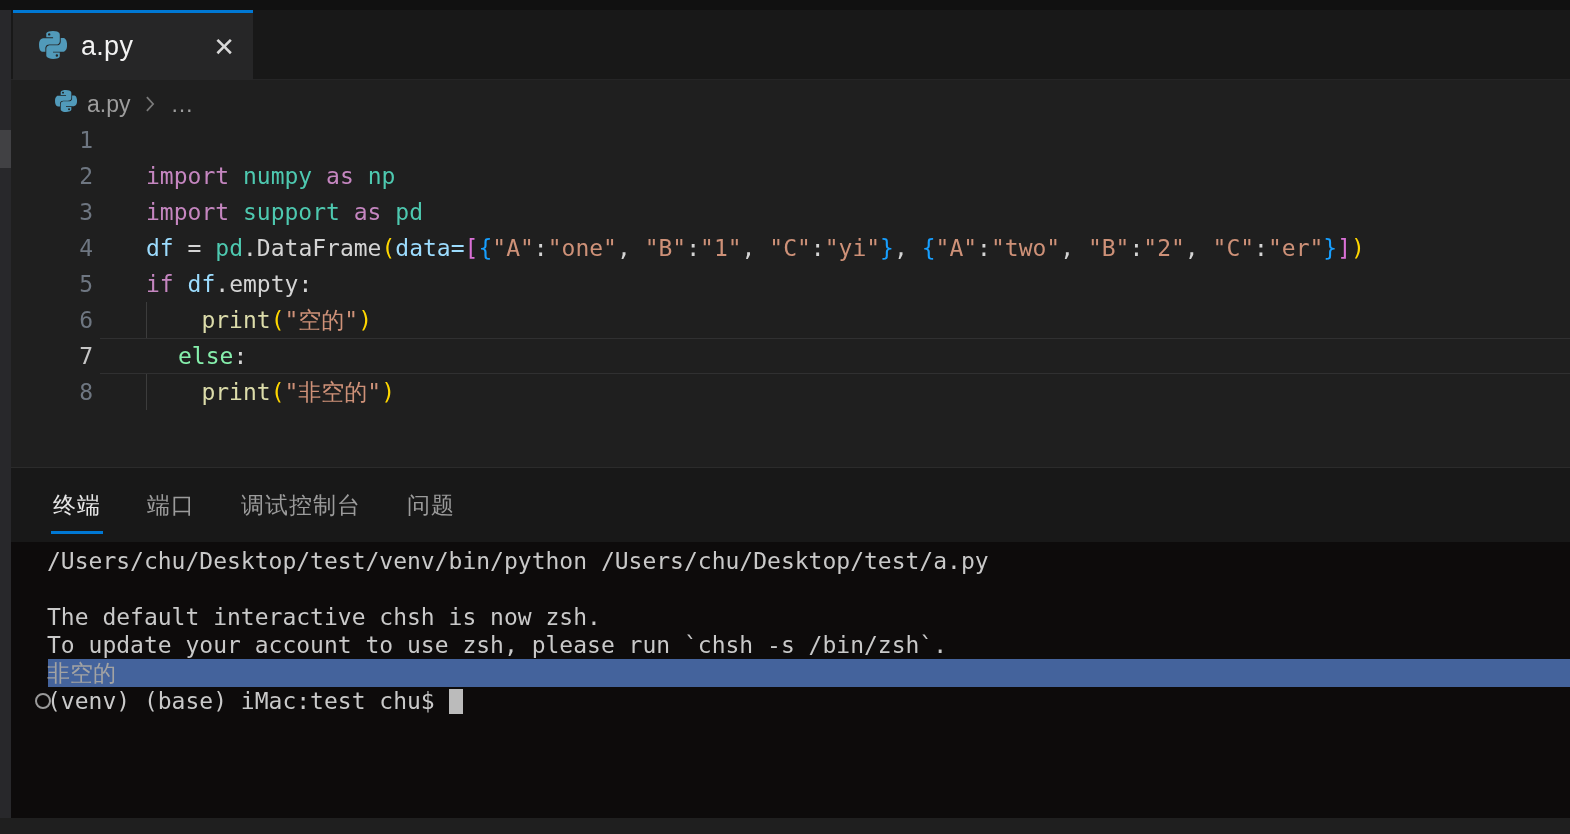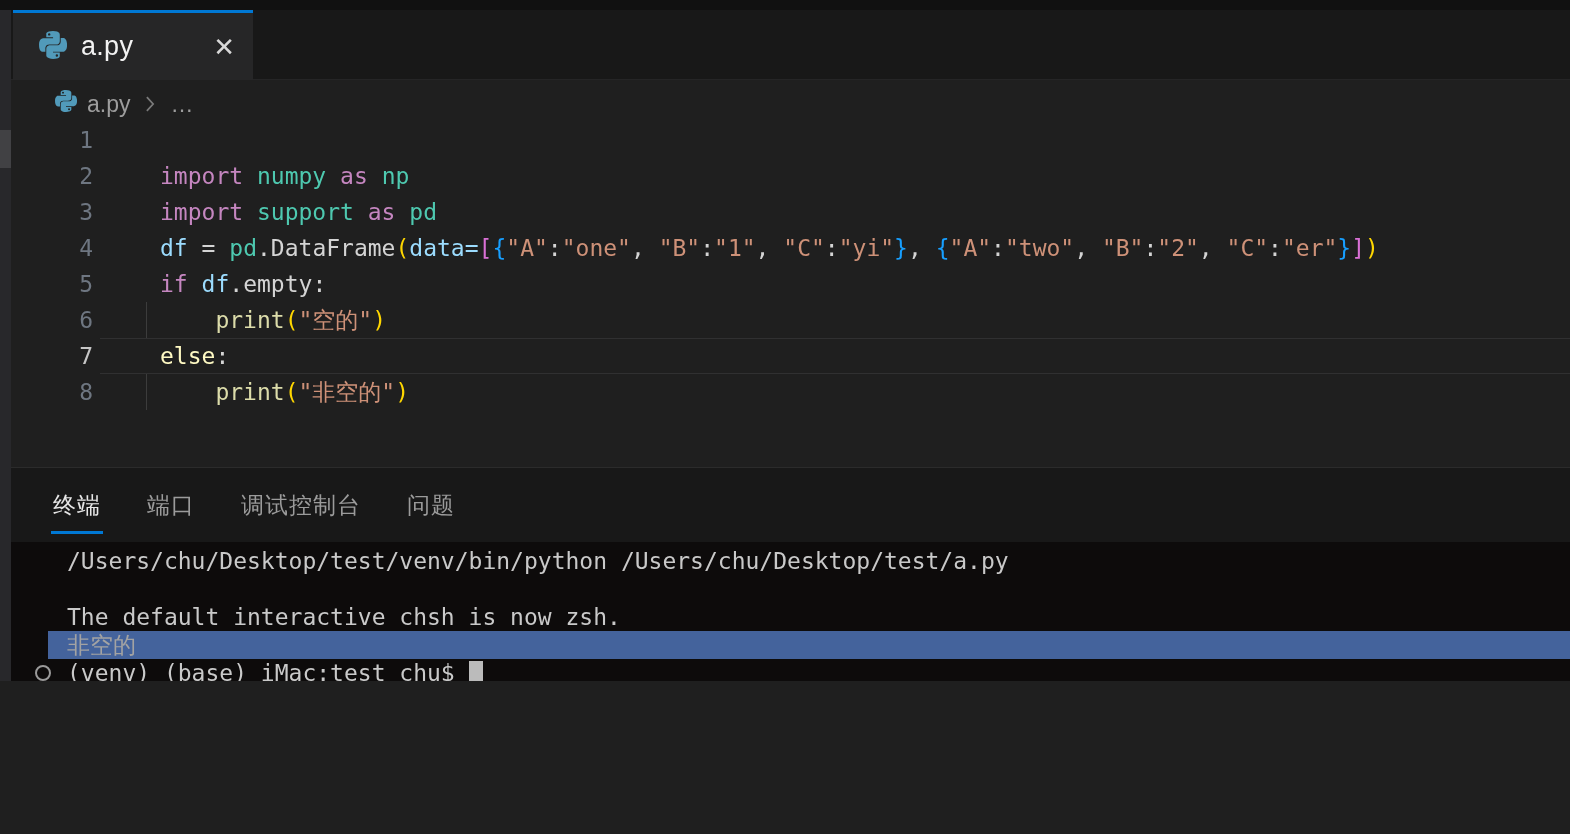--- a/index.html
+++ b/index.html
@@ -1,16 +1,16 @@
 <!DOCTYPE html>
 <html><head>
 <meta charset="utf-8">
 <style>
   html,body{margin:0;padding:0;background:#1f1f1f;}
-  #root{position:relative;width:1570px;height:681px;overflow:hidden;
+  #root{position:relative;width:1570px;height:818px;overflow:hidden;
         font-family:"Liberation Sans",sans-serif;background:var(--editor-bg,#1f1f1f);}
   
   .top-strip{position:absolute;left:0;top:0;width:100%;height:10px;background:#111111;}
   
   .left-strip{position:absolute;left:0;top:10px;width:11px;bottom:0;background:#28282b;z-index:6;}
   .left-strip .block{position:absolute;left:0;top:120px;width:11px;height:38px;background:#414144;}
   
   .tabbar{position:absolute;left:11px;top:10px;right:0;height:70px;background:var(--tabbar-bg,#181818);
           border-bottom:1px solid #252526;box-sizing:border-box;}
   .tab{position:absolute;left:2px;top:0;width:240px;height:70px;background:#262627;
@@ -22,37 +22,37 @@
   
   .breadcrumb{position:absolute;left:11px;top:84px;right:0;height:40px;display:flex;
               align-items:center;padding-left:44px;gap:10px;color:#9d9d9d;font-size:23px;}
   .crumb-sep{color:#7a7a7a;display:flex;align-items:center;}
   
   .code{position:absolute;left:11px;top:122px;right:0;height:300px;
         font-family:"DejaVu Sans Mono","Liberation Mono",monospace;font-size:23px;}
   .crow{position:relative;height:36px;line-height:36px;}
   .crow .ln{position:absolute;left:0;top:0;width:82px;text-align:right;color:#6e7681;}
   .crow.current .ln{color:#c6c6c6;}
-  .crow .ct{position:absolute;left:149px;top:0;white-space:pre;}
+  .crow .ct{position:absolute;left:135px;top:0;white-space:pre;}
   .crow.current::before{content:"";position:absolute;left:89px;right:0;top:0;bottom:0;
         border-top:1px solid #303031;border-bottom:1px solid #303031;pointer-events:none;}
   .crow .guide{position:absolute;left:135px;top:0;bottom:0;width:1px;background:#3c3c3c;}
   
   .panel-border{position:absolute;left:11px;top:467px;right:0;height:1px;background:#2b2b2b;}
   .panel-tabs{position:absolute;left:11px;top:468px;right:0;height:74px;background:var(--tabbar-bg,#181818);
               display:flex;align-items:center;padding-left:42px;gap:46px;font-size:23px;}
   .ptab{color:#9b9b9b;cursor:pointer;position:relative;letter-spacing:1px;}
   .ptab.active{color:#e7e7e7;}
   .ptab.active::after{content:"";position:absolute;left:-2px;right:-2px;bottom:-13px;height:3px;
               background:var(--accent-blue,#0078d4);}
   
   .terminal{position:absolute;left:11px;top:542px;right:0;bottom:0;background:var(--terminal-bg,#0d0b0b);
             font-family:"DejaVu Sans Mono","Liberation Mono",monospace;font-size:23px;color:#c9c9c9;
             padding-top:5px;cursor:text;}
-  .trow{position:relative;height:28px;line-height:28px;padding-left:56px;}
+  .trow{position:relative;height:28px;line-height:28px;padding-left:36px;}
   .trow .sel{position:absolute;left:37px;right:0;top:0;bottom:0;background:var(--selection-blue,#44639c);}
   .trow .txt{position:relative;white-space:pre;}
   .trow.selected .txt{color:#a3a3a3;}
   .dec{position:absolute;top:50%;transform:translateY(-50%);border-radius:50%;}
   .dec.filled{left:22px;width:17px;height:17px;background:var(--decoration-filled,#3f87c6);}
   .dec.hollow{left:24px;width:12px;height:12px;border:2.5px solid #9a9a9a;background:transparent;}
   .cursor-block{display:inline-block;position:relative;width:14px;height:25px;background:#bbbbbb;
             vertical-align:-5px;}
 </style>
 </head>
@@ -114,37 +114,38 @@
         <span class="ln">5</span>
         <span class="ct"><span style="color: rgb(197, 134, 192);">if</span><span style="color: rgb(212, 212, 212);"> </span><span style="color: rgb(156, 220, 254);">df</span><span style="color: rgb(212, 212, 212);">.</span><span style="color: rgb(212, 212, 212);">empty</span><span style="color: rgb(212, 212, 212);">:</span></span>
       </div>
       <div class="crow">
         <span class="ln">6</span>
         <span class="guide"></span>
         <span class="ct"><span style="color: rgb(212, 212, 212);">    </span><span style="color: rgb(220, 220, 170);">print</span><span style="color: rgb(255, 215, 0);">(</span><span style="color: rgb(206, 145, 120);">"空的"</span><span style="color: rgb(255, 215, 0);">)</span></span>
       </div>
       <div class="crow current">
         <span class="ln">7</span>
-        <span class="ct"><span style="color: #fef9c3;">else</span><span style="color: rgb(212, 212, 212);">:</span></span>
+        <span class="ct"><span style="color: #86efac; margin-left: 32px;">else</span><span style="color: rgb(212, 212, 212);">:</span></span>
       </div>
       <div class="crow">
         <span class="ln">8</span>
         <span class="guide"></span>
         <span class="ct"><span style="color: rgb(212, 212, 212);">    </span><span style="color: rgb(220, 220, 170);">print</span><span style="color: rgb(255, 215, 0);">(</span><span style="color: rgb(206, 145, 120);">"非空的"</span><span style="color: rgb(255, 215, 0);">)</span></span>
       </div>
     </div>
 
   <div class="panel-border"></div>
   <div class="panel-tabs">
       <span class="ptab active">终端</span>
       <span class="ptab">端口</span>
       <span class="ptab">调试控制台</span>
       <span class="ptab">问题</span>
     </div>
 
   <div class="terminal">
       <div class="trow"><span class="txt">/Users/chu/Desktop/test/venv/bin/python /Users/chu/Desktop/test/a.py</span></div>
       <div class="trow"><span class="txt"></span></div>
       <div class="trow"><span class="txt">The default interactive chsh is now zsh.</span></div>
+      <div class="trow"><span class="txt">To update your account to use zsh, please run `chsh -s /bin/zsh`.</span></div>
       <div class="trow selected"><div class="sel"></div><span class="txt">非空的</span></div>
       <div class="trow"><span class="dec hollow"></span><span class="txt">(venv) (base) iMac:test chu$ </span><span class="cursor-block"></span></div>
     </div>
 </div>
 
 </body></html>

